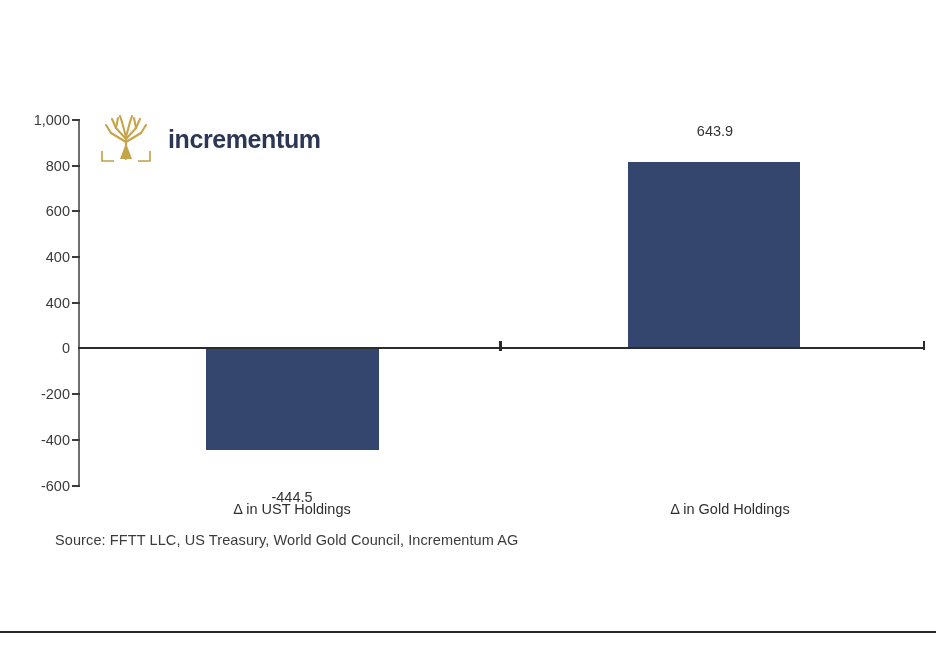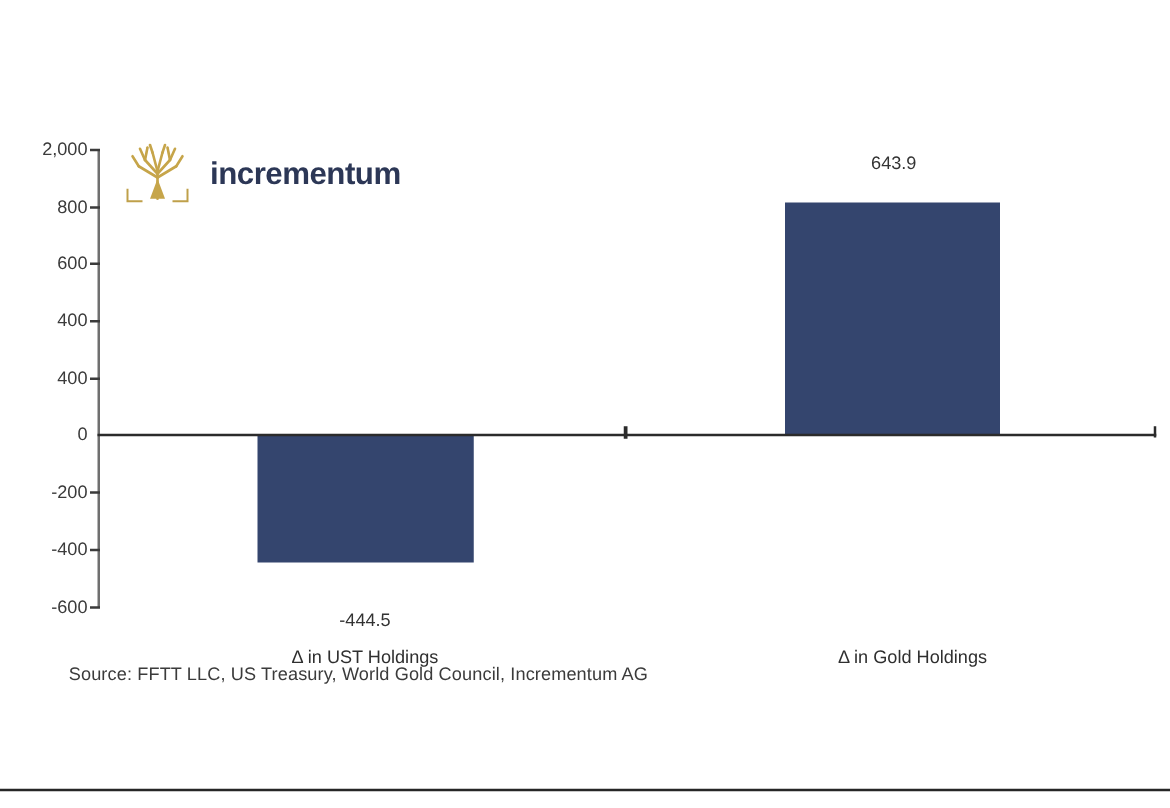--- a/index.html
+++ b/index.html
@@ -133,21 +133,20 @@
     text-align: center;
     white-space: nowrap;
   }
 
   .cat-label {
     position: absolute;
     font-size: 14.5px;
     color: #2f2f2f;
     text-align: center;
     white-space: nowrap;
-    margin-top: 17px;
   }
 
   #source-note {
     position: absolute;
     left: 55px;
     top: 532px;
     font-size: 14.5px;
     color: #3b3b3b;
     letter-spacing: 0.1px;
     white-space: nowrap;
@@ -199,21 +198,21 @@
     </span>
     <span id="logo-text">incrementum</span>
   </div>
 
   <div id="plot">
 
     <div id="y-axis-line"></div>
 
     <div id="y-axis-labels">
         <div class="y-label-wrap" style="top: 120px;">
-          <div class="y-label">2,000</div>
+          <div class="y-label">1,000</div>
         </div>
         <div class="y-label-wrap" style="top: 165.688px;">
           <div class="y-label">800</div>
         </div>
         <div class="y-label-wrap" style="top: 211.375px;">
           <div class="y-label">600</div>
         </div>
         <div class="y-label-wrap" style="top: 257.062px;">
           <div class="y-label">400</div>
         </div>

